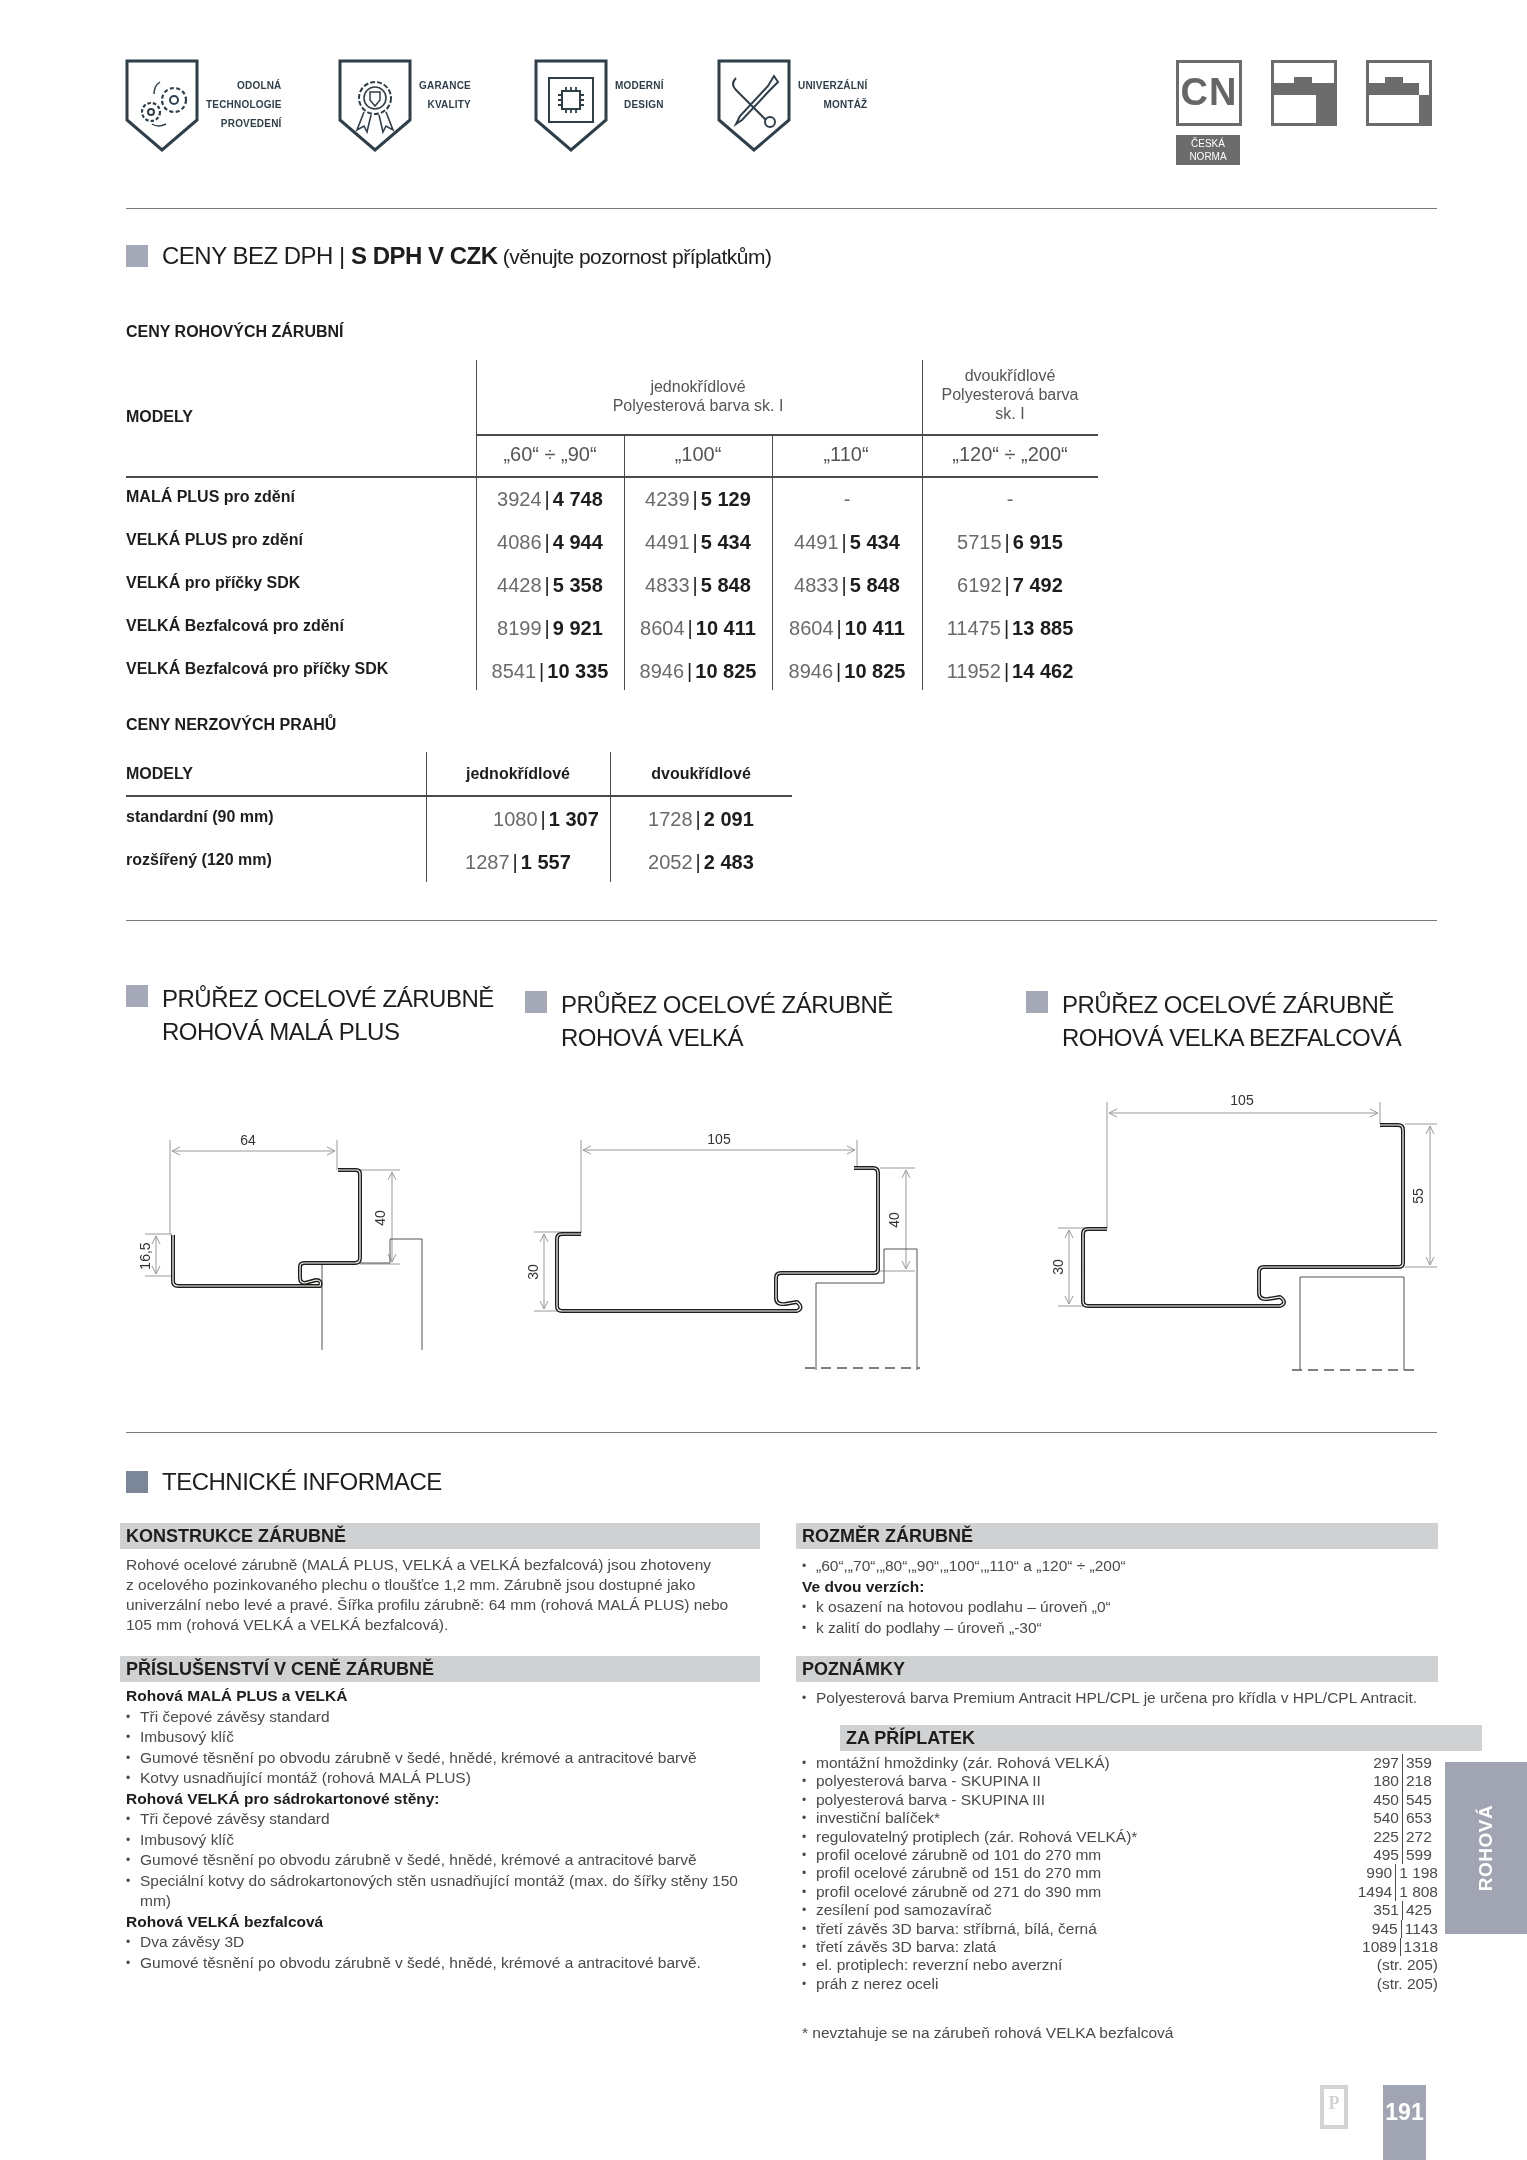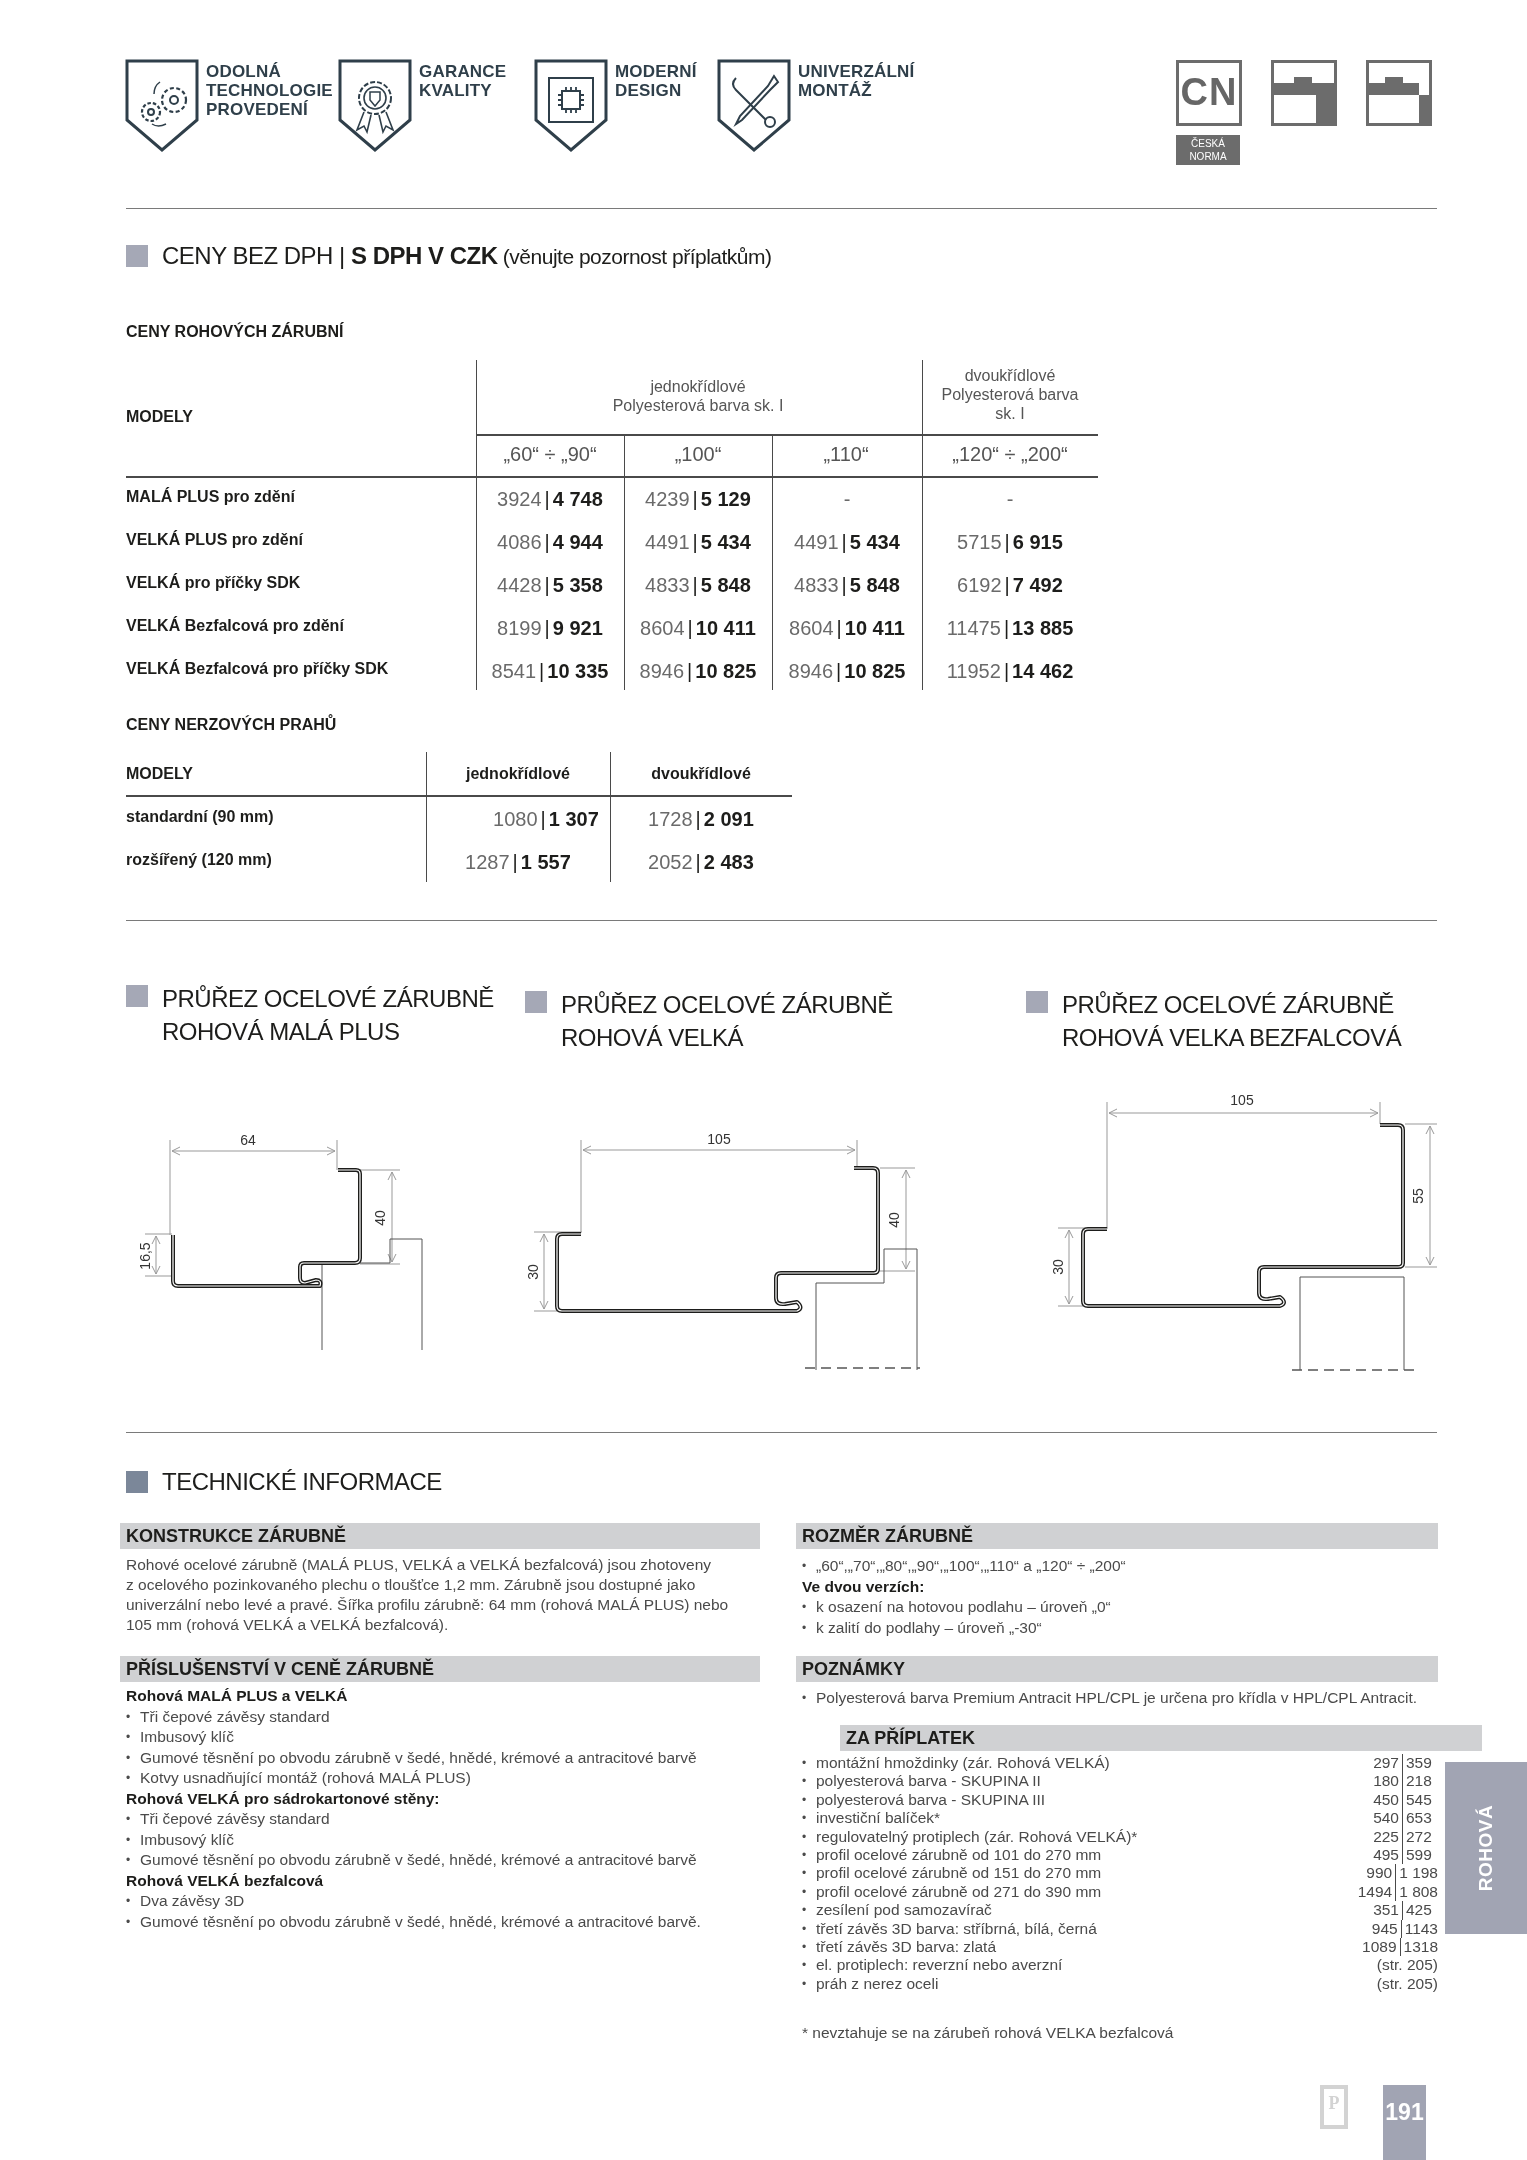--- a/index.html
+++ b/index.html
@@ -7,22 +7,22 @@
     width: 1527px; height: 2160px; position: relative; overflow: hidden;
     background: #ffffff; color: #1d1d1b;
     font-family: "Liberation Sans", "DejaVu Sans", sans-serif;
   }
   .abs { position: absolute; }
 
   
   .badge { position: absolute; top: 58px; display: flex; align-items: flex-start; }
   .badge svg { width: 76px; height: 96px; }
   .badge-label {
-    font-size: 17px; line-height: 19px; font-weight: bold; color: #2f3f4a;
-    margin-left: 6px; margin-top: 4px; letter-spacing: 0.2px; white-space: pre-line;
+    font-size: 10px; line-height: 19px; font-weight: bold; color: #2f3f4a;
+    margin-left: 6px; margin-top: 18px; letter-spacing: 0.2px; white-space: pre-line; text-align: right;
   }
   .norm-box { position: absolute; top: 60px; width: 66px; height: 66px; border: 3px solid #6c6c6c; box-sizing: border-box; background: #fff; }
   .cn-text { position: absolute; left: 0; right: 0; top: 8px; text-align: center; font-size: 38px; font-weight: bold; color: #666; letter-spacing: 1px; }
   .cn-caption { position: absolute; left: 1176px; top: 135px; width: 64px; height: 30px; background: #6c6c6c; color: #fff; font-size: 10px; line-height: 13px; text-align: center; padding-top: 2px; box-sizing: border-box; }
 
   .hr { position: absolute; left: 126px; width: 1311px; height: 1px; background: #7a7a7a; }
 
   .sec-head { position: absolute; display: flex; align-items: flex-start; font-size: 24px; color: #1d1d1b; letter-spacing: -0.5px; }
   .sq { width: 22px; height: 22px; background: #a5a8b6; margin-right: 14px; flex: none; margin-top: 3px; }
   .sq.blue { background: #7b8799; }
@@ -340,20 +340,21 @@
 <ul class="list" id="acc-list" style="left:126px; top:1686px; width:630px;">
     <li class="h">Rohová MALÁ PLUS a VELKÁ</li>
     <li>Tři čepové závěsy standard</li>
     <li>Imbusový klíč</li>
     <li>Gumové těsnění po obvodu zárubně v šedé, hnědé, krémové a antracitové barvě</li>
     <li>Kotvy usnadňující montáž (rohová MALÁ PLUS)</li>
     <li class="h">Rohová VELKÁ pro sádrokartonové stěny:</li>
     <li>Tři čepové závěsy standard</li>
     <li>Imbusový klíč</li>
     <li>Gumové těsnění po obvodu zárubně v šedé, hnědé, krémové a antracitové barvě</li>
+    <li>Speciální kotvy do sádrokartonových stěn usnadňující montáž (max. do šířky stěny 150 mm)</li>
     <li class="h">Rohová VELKÁ bezfalcová</li>
     <li>Dva závěsy 3D</li>
     <li>Gumové těsnění po obvodu zárubně v šedé, hnědé, krémové a antracitové barvě.</li>
   </ul>
 
 <div class="bar-head" style="left:796px; top:1523px; width:642px;">ROZMĚR ZÁRUBNĚ</div>
 <ul class="list" id="dim-list" style="left:802px; top:1556px; width:636px; line-height:20.5px;">
     <li>„60“,„70“,„80“,„90“,„100“,„110“ a „120“ ÷ „200“</li>
     <li class="h">Ve dvou verzích:</li>
     <li>k osazení na hotovou podlahu – úroveň „0“</li>

